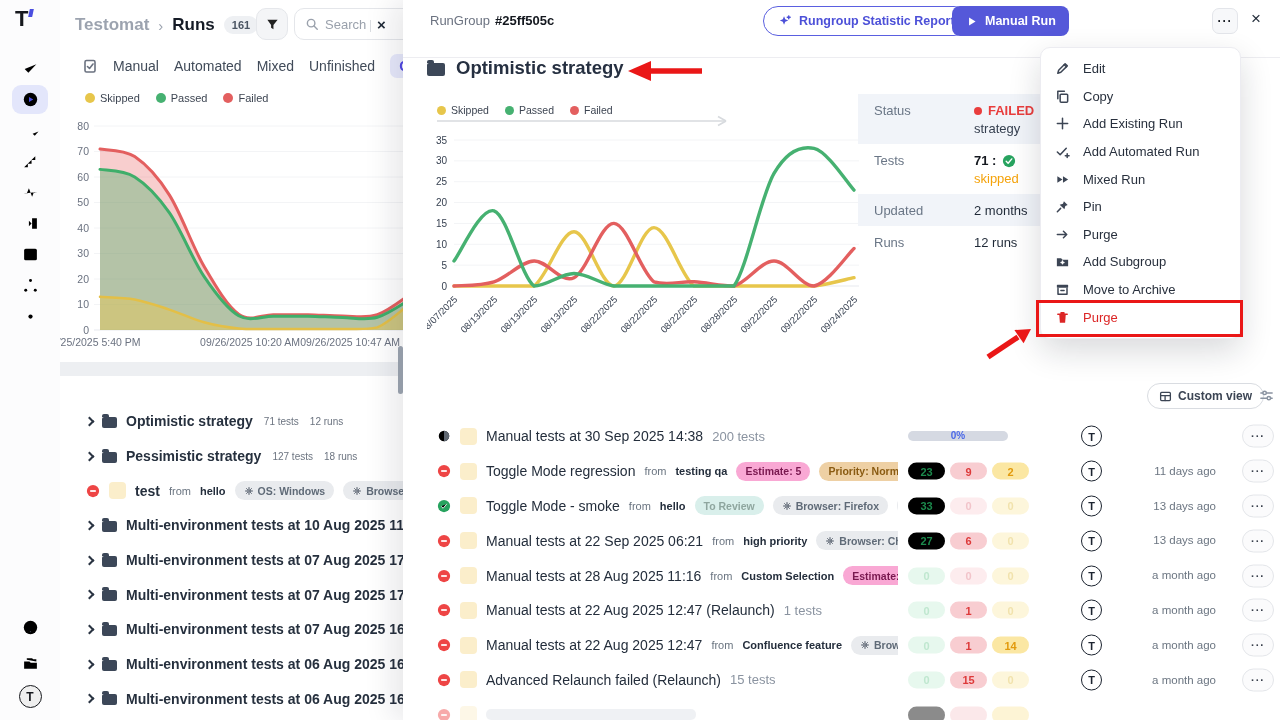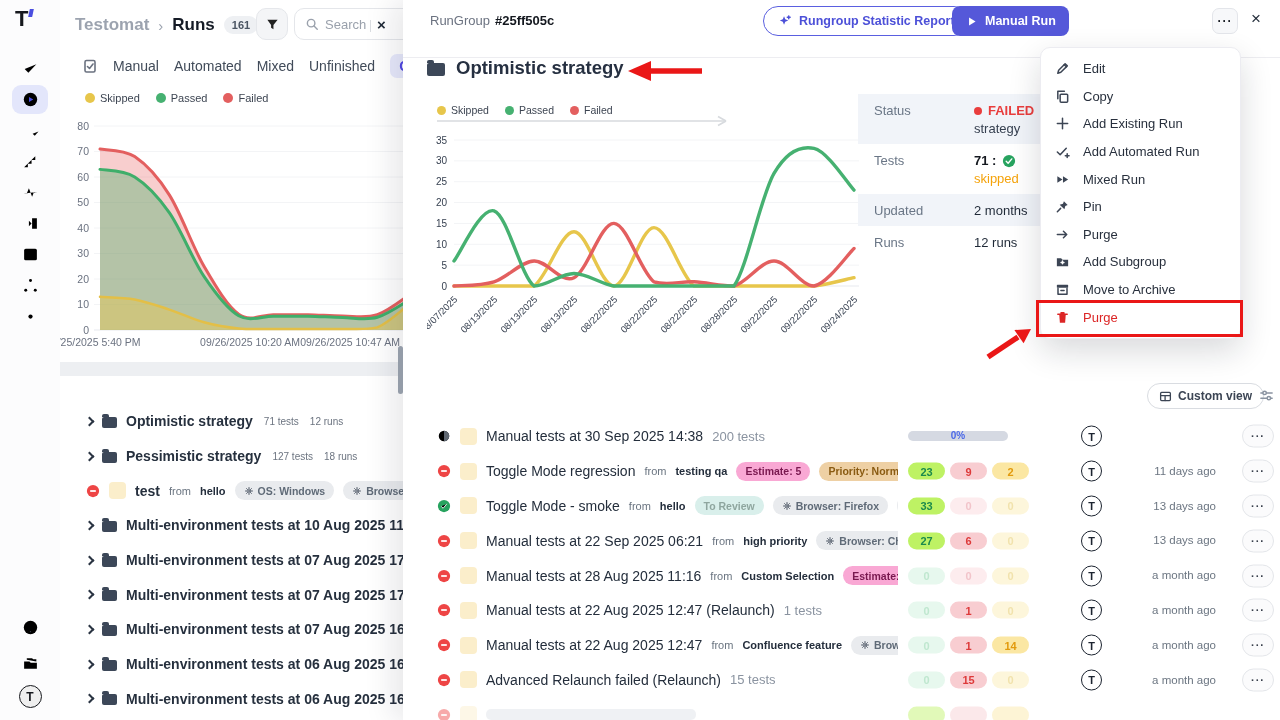--- a/index.html
+++ b/index.html
@@ -108,21 +108,21 @@
   .sliders-btn{ position:absolute; left:856px; top:388px; background:none; border:none; color:#8a93a1;}
 
   
   .runs{ position:absolute; left:0; top:419px; width:877px;}
   .run-row{ position:relative; height:34.8px;}
   .row-left{ position:absolute; left:34px; right:382px; top:0; bottom:0; display:flex; align-items:center; gap:9px; overflow:hidden; white-space:nowrap;}
   .r-title{ font-size:14px; color:#242e3c; font-weight:500;}
   .r-meta{ font-size:13px; color:#8a93a0;text-align:center;}
   .cnts{ position:absolute; left:505px; top:50%; transform:translateY(-50%); display:flex; gap:5px;}
   .cnt{ width:37px; height:17px; border-radius:9px; font-size:11px; font-weight:800; display:flex; align-items:center; justify-content:center;}
-  .c-pass{ background:#bef264; color:#1b8a4c;}
+  .c-pass{ background:#000000; color:#1b8a4c;}
   .c-fail{ background:#f8cdd1; color:#dd3a3a;}
   .c-skip{ background:#fbe7a3; color:#e29a0d;}
   .cnt.faded.c-pass{ background:#e7f8ee; color:#bfe7cf;}
   .cnt.faded.c-fail{ background:#fdecee; color:#f2c4ca;}
   .cnt.faded.c-skip{ background:#fdf6db; color:#f1e2ac;}
   .pbar{ position:absolute; left:505px; top:50%; transform:translateY(-50%); width:100px; height:10px; border-radius:5px; background:#d5d9e2;}
   .ptext{ position:absolute; left:0; right:0; top:-1px; text-align:center; font-size:10px; font-weight:800; color:#4a68e8; line-height:11px;}
   .tlogo{ position:absolute; left:678px; top:50%; transform:translateY(-50%); width:21px; height:21px; border:1.6px solid #1c2430; border-radius:50%; display:flex; align-items:center; justify-content:center; font-size:11px; font-weight:900; color:#1c2430;}
   .r-time{ position:absolute; right:64px; top:0; line-height:34.8px; font-size:11.5px; color:#6c7682;}
   .r-more{ position:absolute; right:6px; top:50%; transform:translateY(-50%); width:32px; height:23px; border-radius:12px; border:1px solid #e4e6ea; background:#fbfbfc; color:#39404c; font-weight:800; font-size:11px; letter-spacing:1px; line-height:1;}

